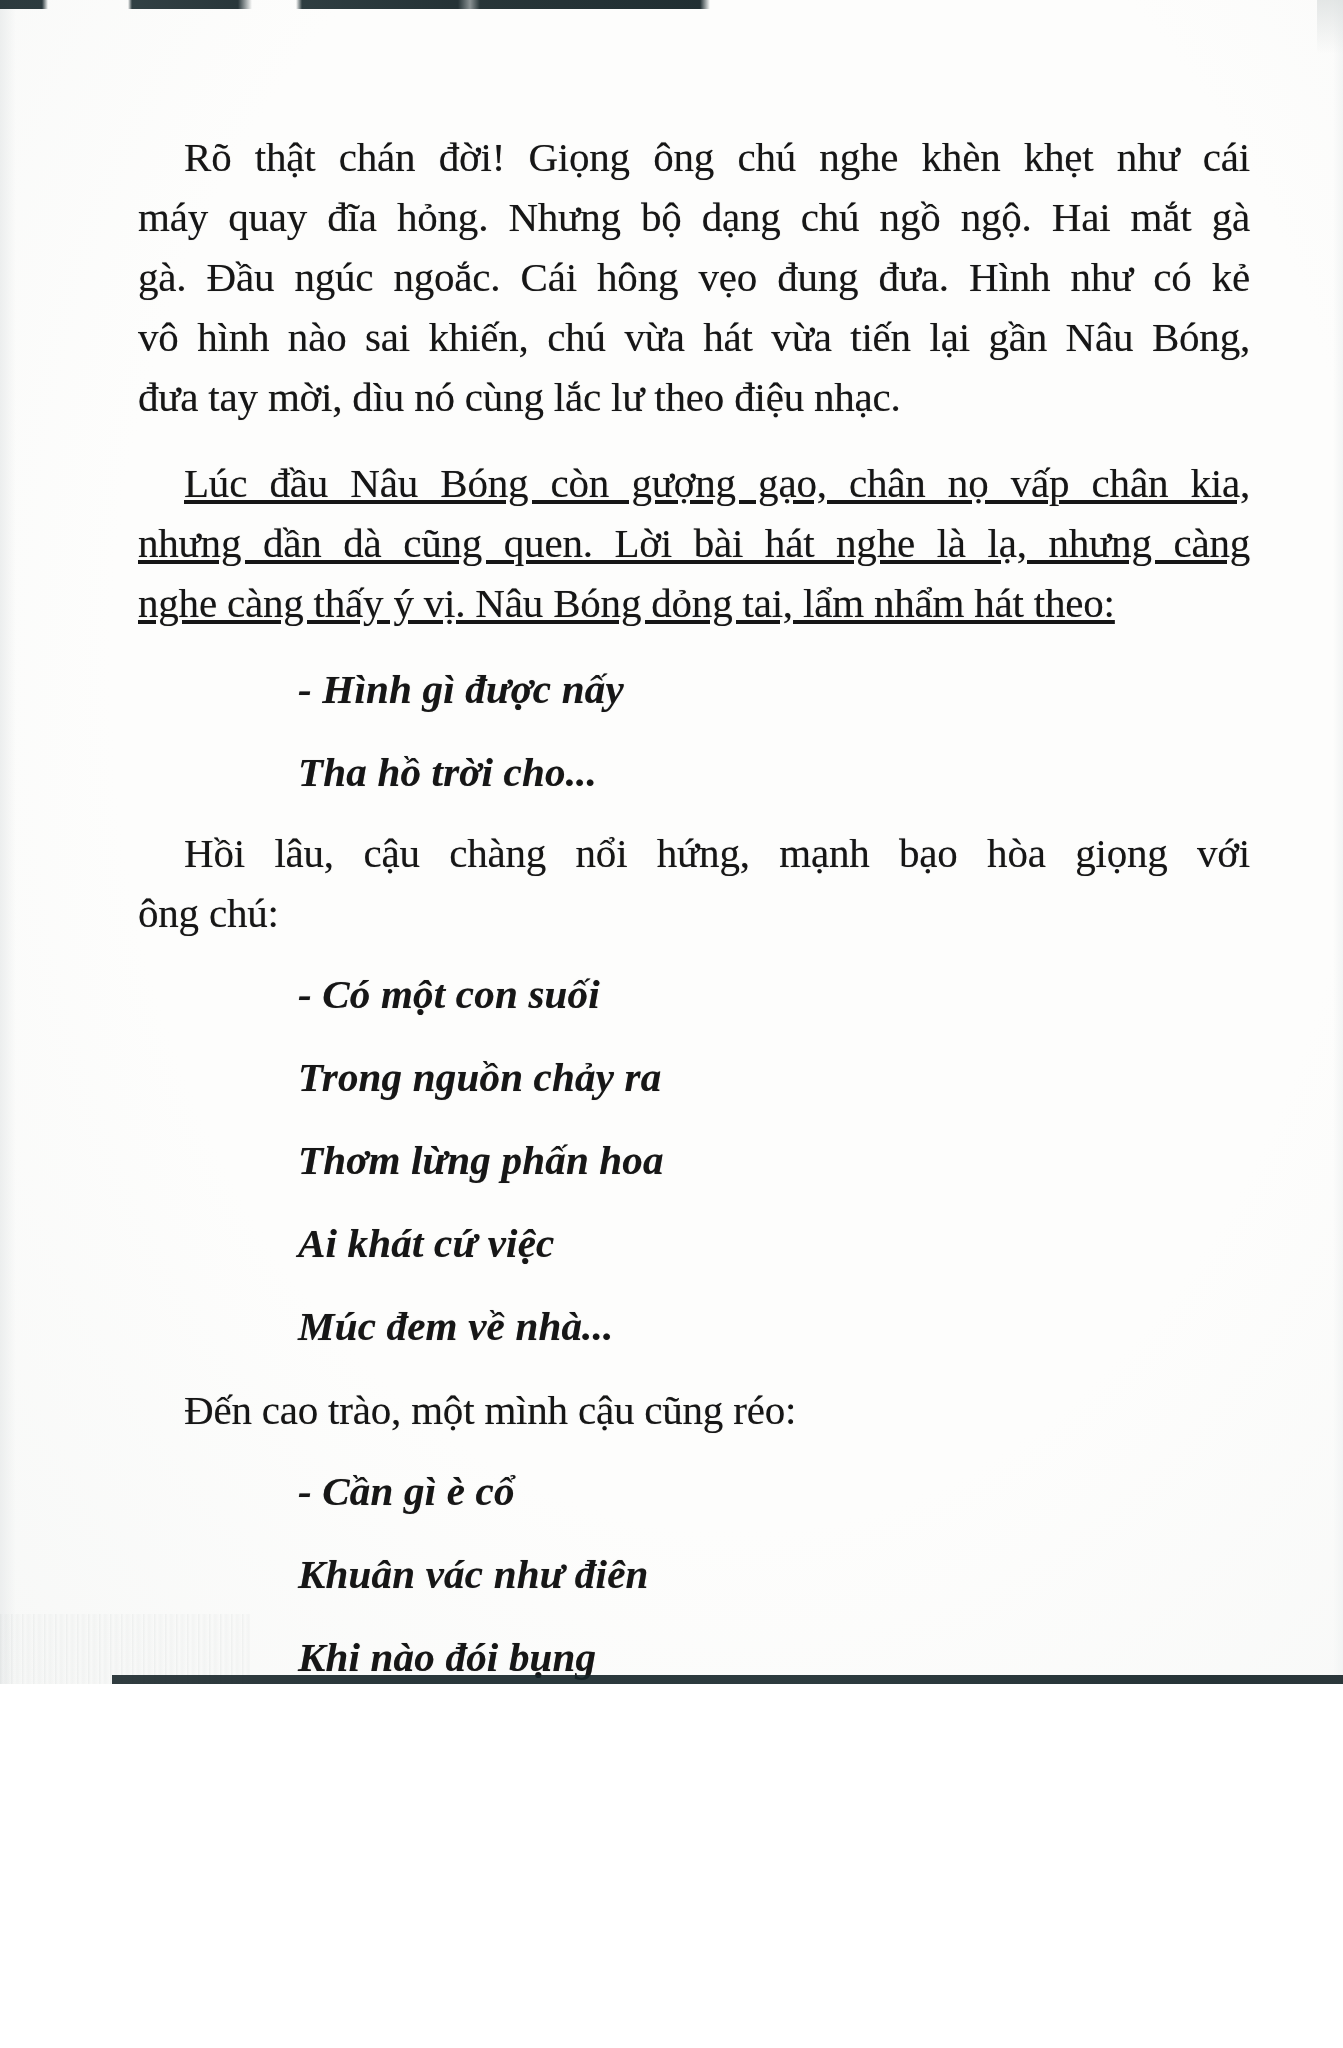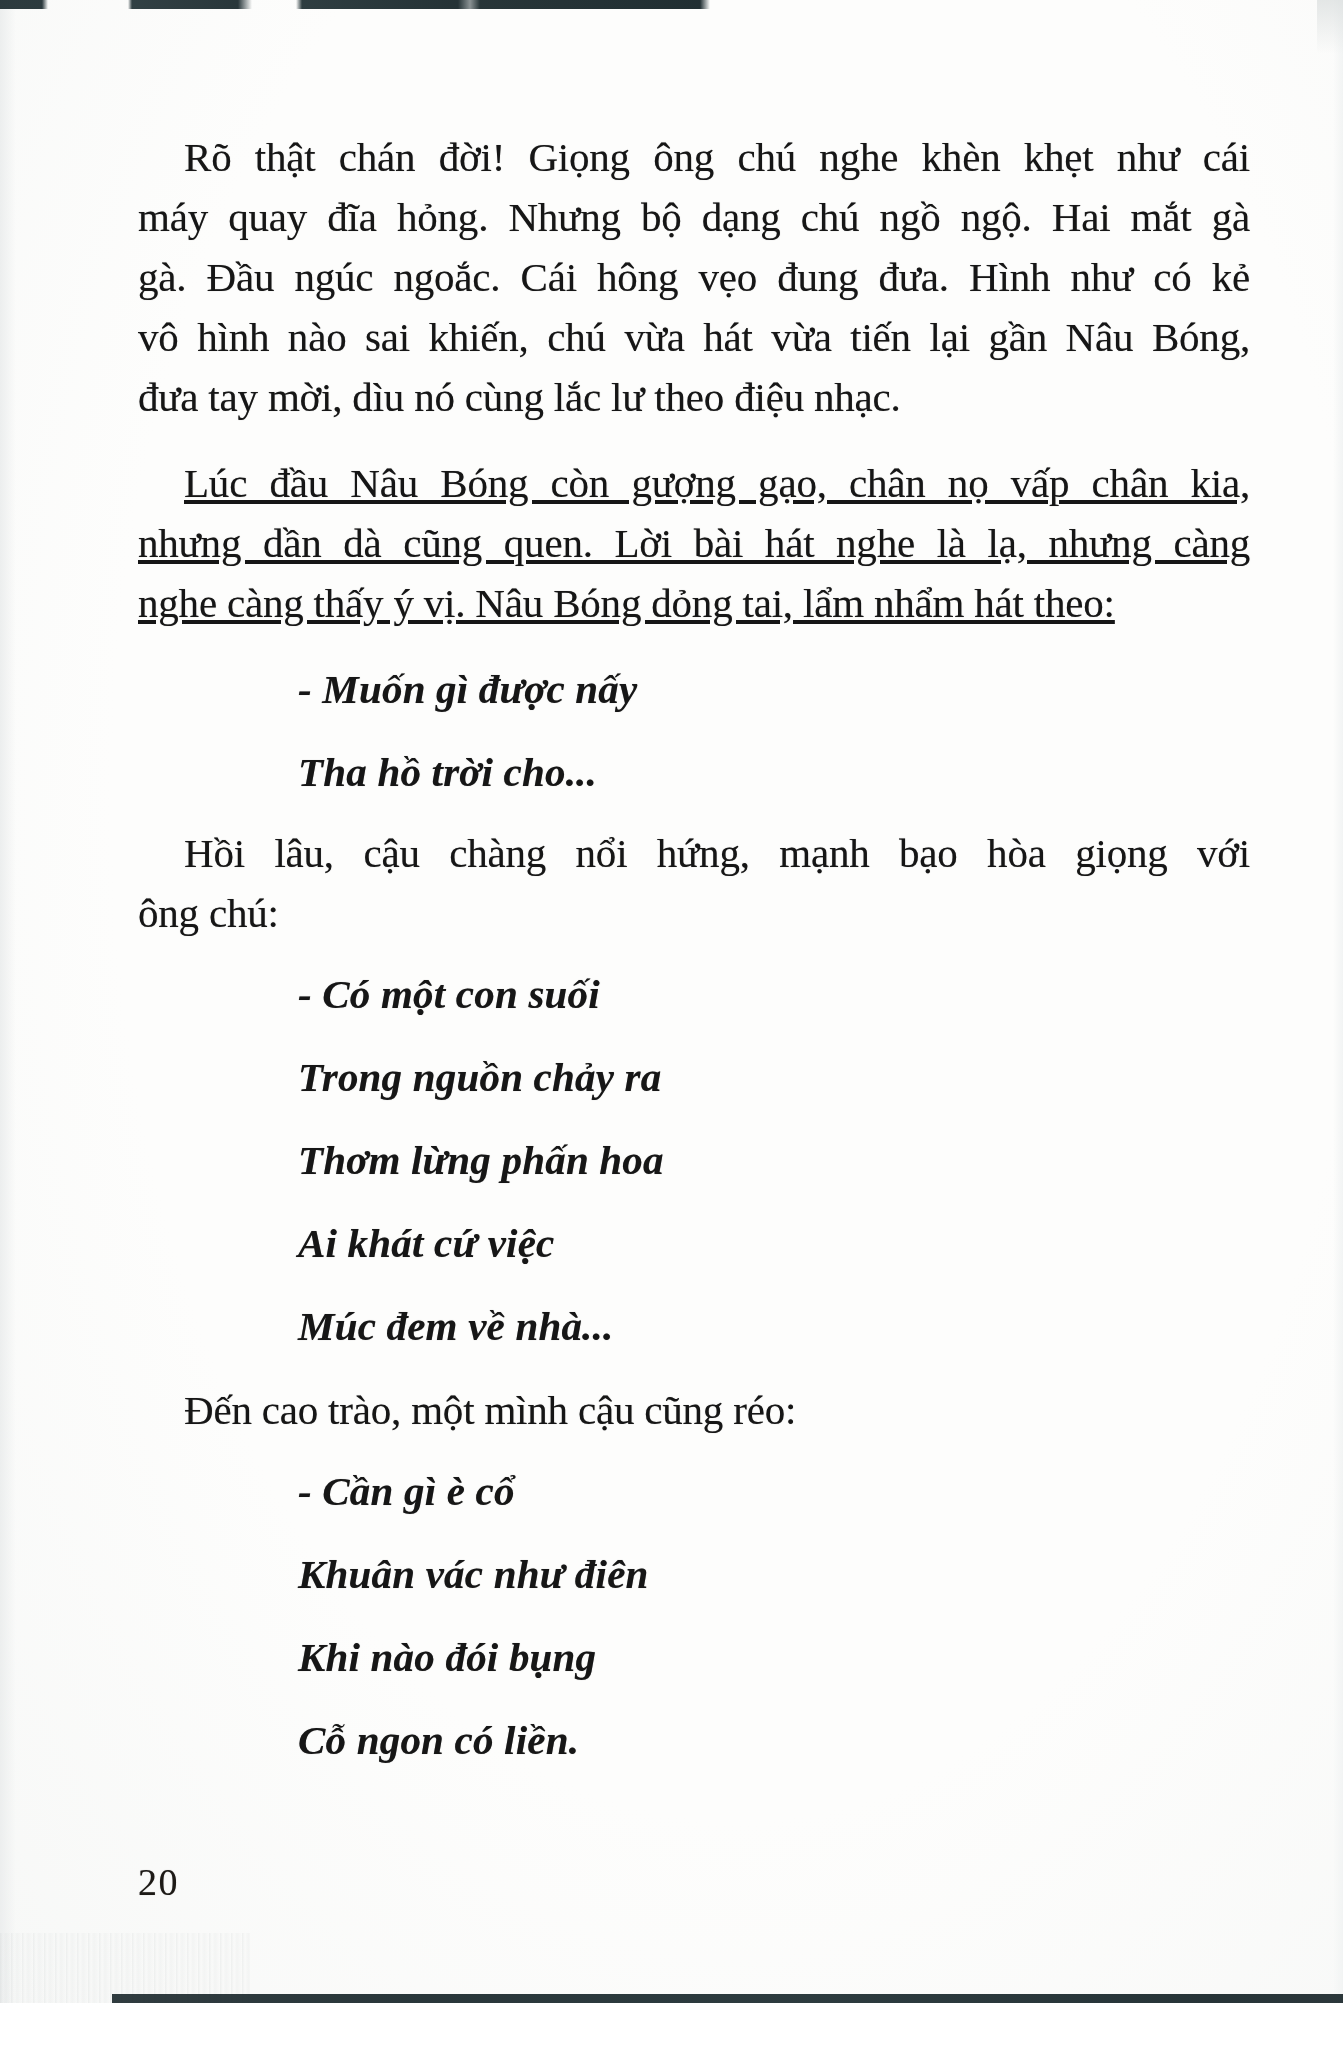--- a/index.html
+++ b/index.html
@@ -1,19 +1,19 @@
 <!DOCTYPE html>
 <html><head>
 <meta charset="utf-8">
 <style>
   html, body { margin: 0; padding: 0; background: #ffffff; }
   .page {
     position: relative;
     width: 1343px;
-    height: 2003px;
+    height: 1684px;
     background:
       linear-gradient(90deg, #eceeee 0px, rgba(236,238,238,0) 16px),
       linear-gradient(270deg, #f2f4f4 0px, rgba(242,244,244,0) 10px),
       radial-gradient(ellipse at 55% 40%, #fdfdfc 60%, #f7f8f7 100%);
     background-color: #fbfcfb;
     overflow: hidden;
     font-family: "Liberation Serif", serif;
     color: #161616;
   }
 
@@ -103,21 +103,21 @@
       <span class="pline last" style="display:block">đưa tay mời, dìu nó cùng lắc lư theo điệu nhạc.</span>
     </p>
 
     <p class="para m-p2">
       <span class="pline first" style="display:block">Lúc đầu Nâu Bóng còn gượng gạo, chân nọ vấp chân kia,</span>
       <span class="pline" style="display:block">nhưng dần dà cũng quen. Lời bài hát nghe là lạ, nhưng càng</span>
       <span class="pline last" style="display:block">nghe càng thấy ý vị. Nâu Bóng dỏng tai, lẩm nhẩm hát theo:</span>
     </p>
 
     <div class="verse m-v1">
-      <div class="vline">- Muốn gì được nấy</div>
+      <div class="vline">- Hình gì được nấy</div>
       <div class="vline">Tha hồ trời cho...</div>
     </div>
 
     <p class="para m-p3">
       <span class="pline first" style="display:block">Hồi lâu, cậu chàng nổi hứng, mạnh bạo hòa giọng với</span>
       <span class="pline last" style="display:block">ông chú:</span>
     </p>
 
     <div class="verse m-v2">
       <div class="vline">- Có một con suối</div>

